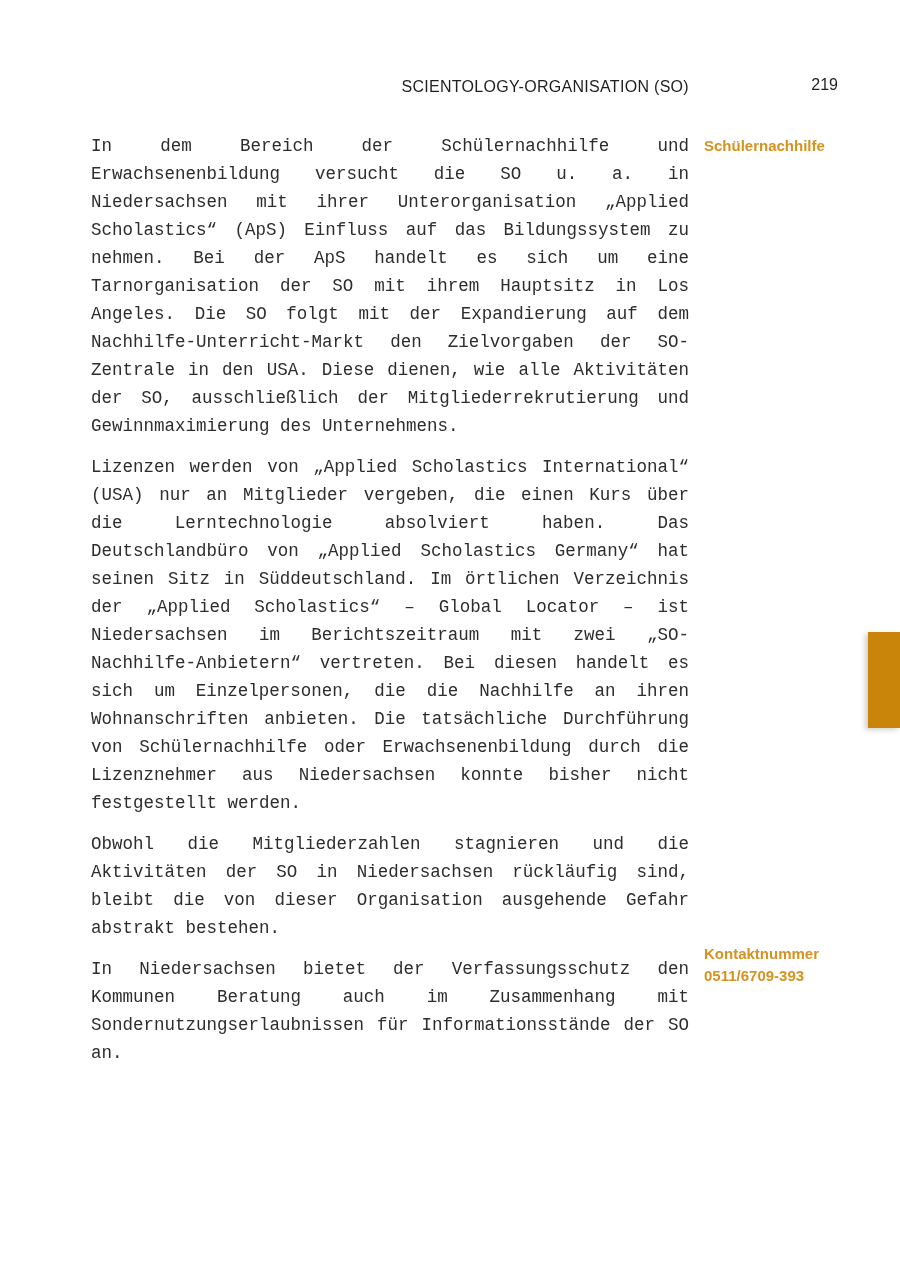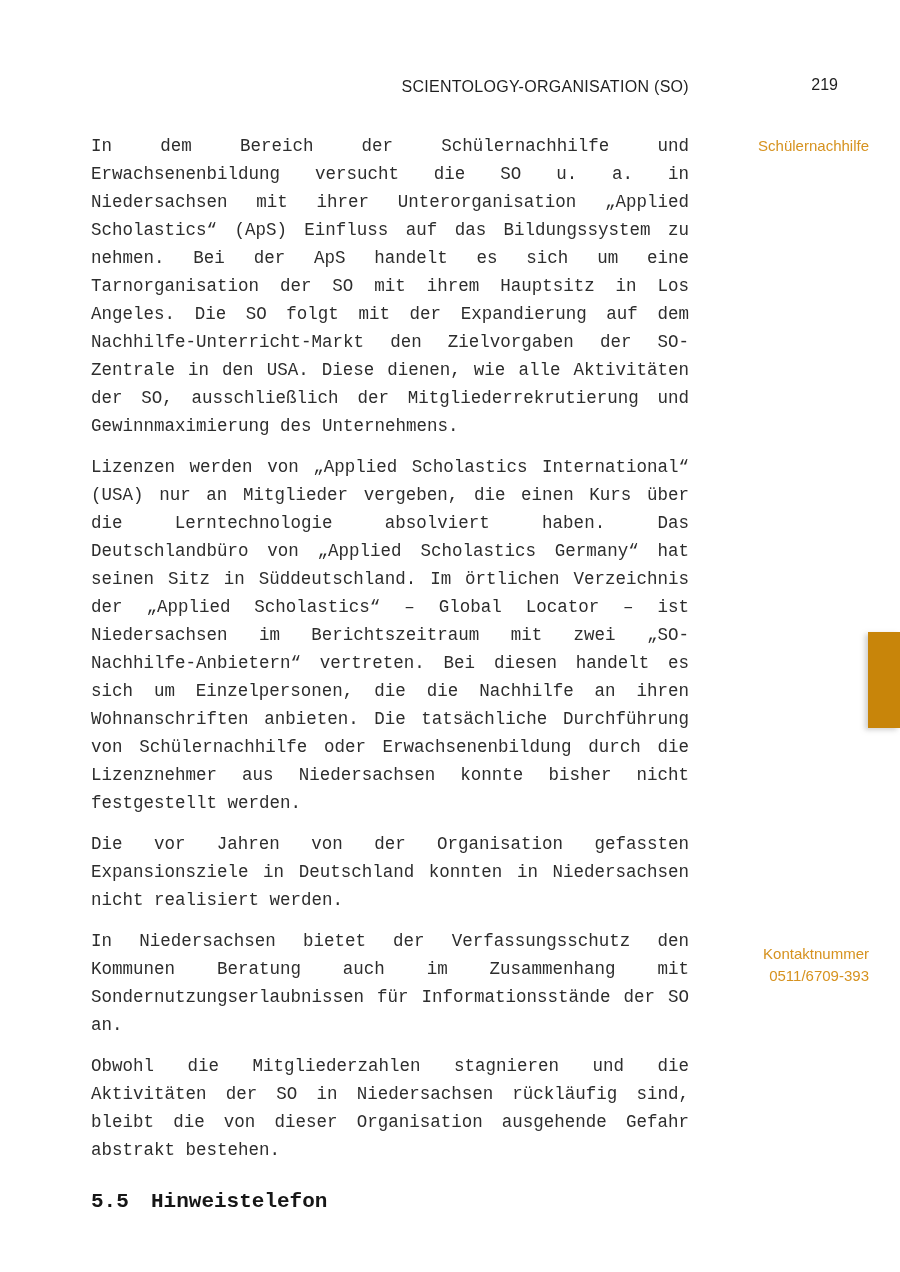--- a/index.html
+++ b/index.html
@@ -50,24 +50,23 @@
     font-weight: bold;
     color: #161616;
     line-height: 26px;
   }
   .section-number { width: 60px; flex: 0 0 60px; }
   .margin-note {
     position: absolute;
     left: 704px;
     width: 165px;
     font-size: 15px;
-    font-weight: normal;
+    font-weight: bold;
     color: #d6921f;
     line-height: 22px;
-    text-align: right;
   }
   .margin-note--first  { top: 115px; }
   .margin-note--second { top: 923px; }
   .edge-tab {
     position: absolute;
     left: 868px;
     top: 612px;
     width: 32px;
     height: 96px;
     background: #c8850a;
@@ -79,28 +78,23 @@
 
 <div class="page">
 
   <div class="running-head">SCIENTOLOGY-ORGANISATION (SO)</div>
 
   <div class="page-number">219</div>
 
   <div class="main">
     <p class="body-para">In dem Bereich der Schülernachhilfe und Erwachsenenbildung versucht die SO u. a. in Niedersachsen mit ihrer Unterorganisation „Applied Scholastics“ (ApS) Einfluss auf das Bildungssystem zu nehmen. Bei der ApS handelt es sich um eine Tarnorganisation der SO mit ihrem Hauptsitz in Los Angeles. Die SO folgt mit der Expandierung auf dem Nachhilfe-Unterricht-Markt den Zielvorgaben der SO-Zentrale in den USA. Diese dienen, wie alle Aktivitäten der SO, ausschließlich der Mitgliederrekrutierung und Gewinnmaximierung des Unternehmens.</p>
     <p class="body-para">Lizenzen werden von „Applied Scholastics International“ (USA) nur an Mitglieder vergeben, die einen Kurs über die Lerntechnologie absolviert haben. Das Deutschlandbüro von „Applied Scholastics Germany“ hat seinen Sitz in Süddeutschland. Im örtlichen Verzeichnis der „Applied Scholastics“ – Global Locator – ist Niedersachsen im Berichtszeitraum mit zwei „SO-Nachhilfe-Anbietern“ vertreten. Bei diesen handelt es sich um Einzelpersonen, die die Nachhilfe an ihren Wohnanschriften anbieten. Die tatsächliche Durchführung von Schülernachhilfe oder Erwachsenenbildung durch die Lizenznehmer aus Niedersachsen konnte bisher nicht festgestellt werden.</p>
-    <p class="body-para">Die vor Jahren von der Organisation gefassten Expansionsziele in Deutschland konnten in Niedersachsen nicht realisiert werden.</p>
+    <p class="body-para">Obwohl die Mitgliederzahlen stagnieren und die Aktivitäten der SO in Niedersachsen rückläufig sind, bleibt die von dieser Organisation ausgehende Gefahr abstrakt bestehen.</p>
     <p class="body-para">In Niedersachsen bietet der Verfassungsschutz den Kommunen Beratung auch im Zusammenhang mit Sondernutzungserlaubnissen für Informationsstände der SO an.</p>
-    <p class="body-para">Obwohl die Mitgliederzahlen stagnieren und die Aktivitäten der SO in Niedersachsen rückläufig sind, bleibt die von dieser Organisation ausgehende Gefahr abstrakt bestehen.</p>
 
-    <h2 class="section-heading">
-      <span class="section-number">5.5</span>
-      <span>Hinweistelefon</span>
-    </h2>
 
   </div>
 
   <div class="margin-note margin-note--first">Schülernachhilfe</div>
 
   <div class="margin-note margin-note--second">
     <div>Kontaktnummer</div>
     <div>0511/6709-393</div>
   </div>
 

